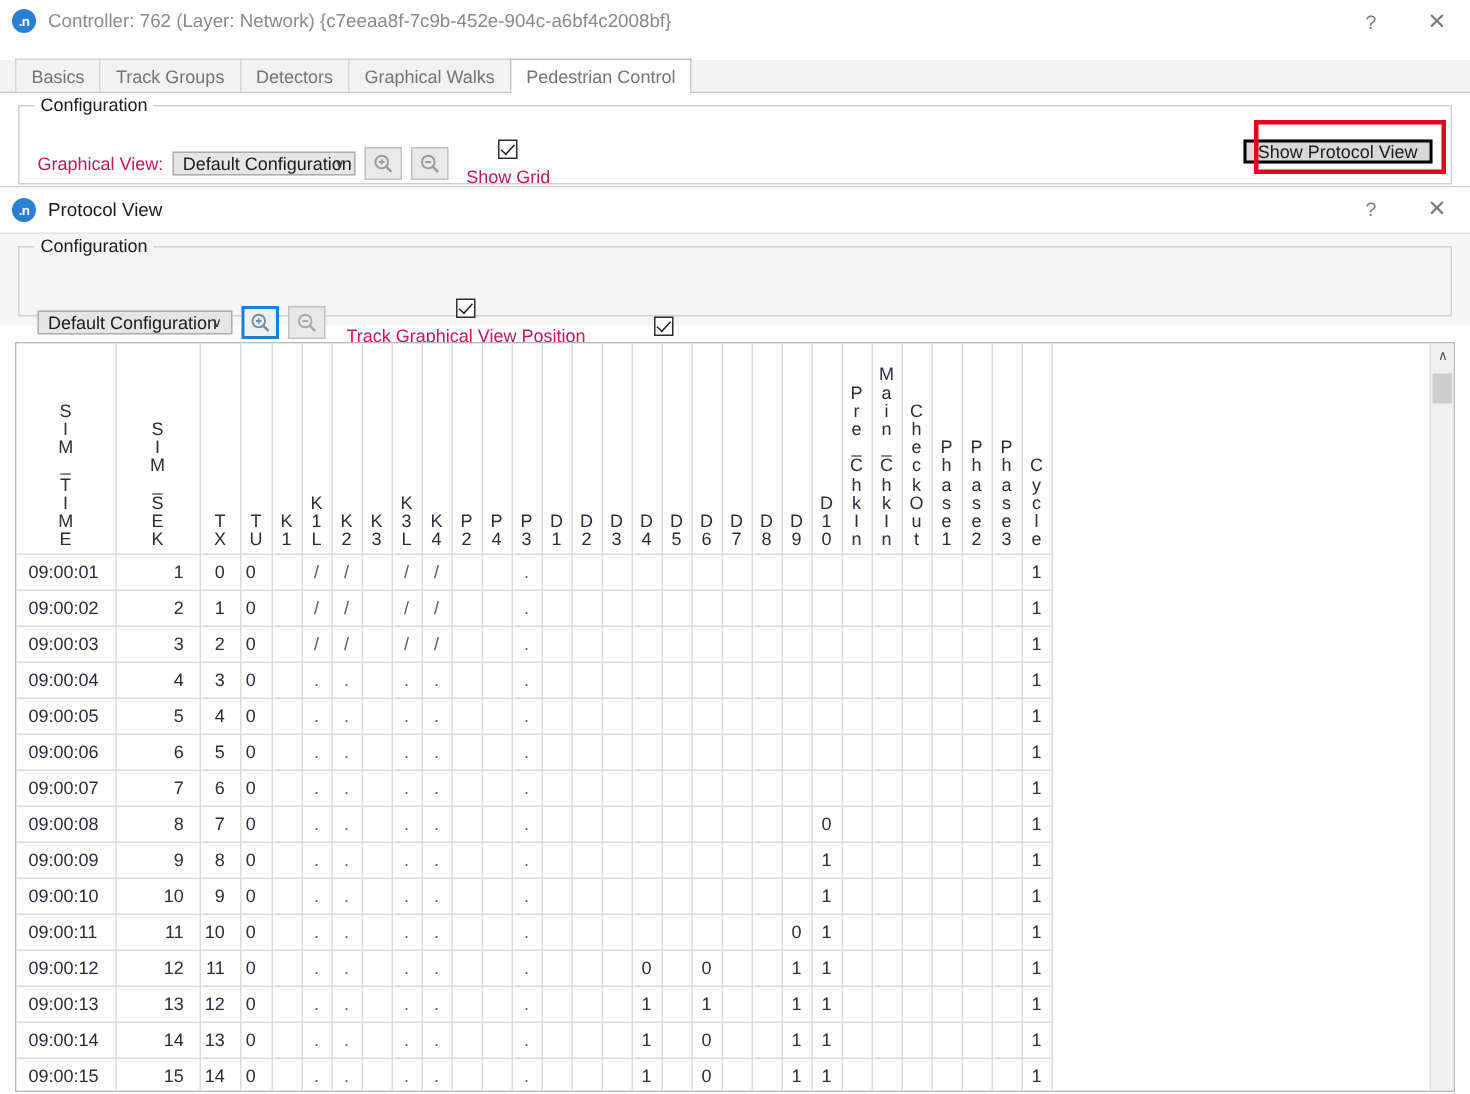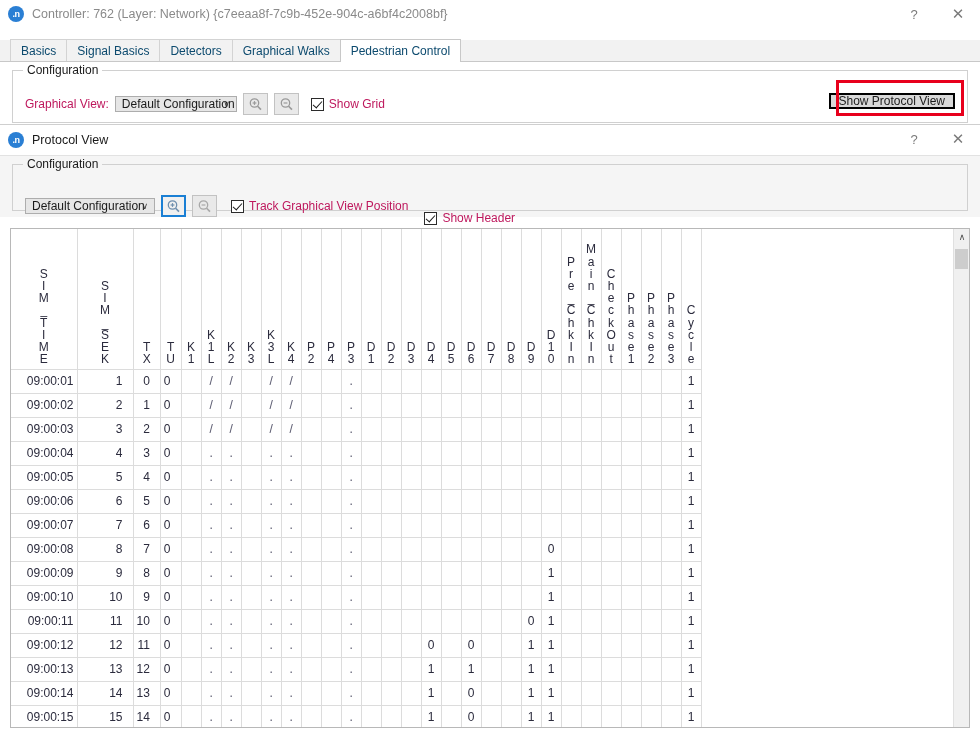--- a/index.html
+++ b/index.html
@@ -61,21 +61,21 @@
   .tabstrip::before {
     content:""; position:absolute; left:0; right:0; top:0; bottom:0;
     background: #f2f2f2; z-index:0;
   }
   .tab {
     position: relative; z-index: 1;
     height: 22px;
     padding: 0 10px;
     display: flex; align-items: center;
     font-size: 12px;
-    color: #0c4a6e;
+    color: #737373;
     background: #f2f2f2;
     border: 1px solid #d3d3d3;
     border-bottom: none;
     margin-right: -1px;
     white-space: nowrap;
   }
   .tab.active {
     background: #ffffff;
     border-color: #c8c8c8;
     height: 23px;
@@ -130,21 +130,21 @@
 
   .iconbtn {
     width: 25px; height: 22px;
     background: #e9e9e9;
     border: 1px solid #c2c2c2;
     display: flex; align-items: center; justify-content: center;
   }
   .iconbtn.focused { border: 2px solid #1a7fd4; background:#f0f0f0; }
   .iconbtn svg { display:block; }
 
-  .chk { display: flex; align-items: center; gap: 5px; }
+  .chk { display: flex; align-items: center; gap: 5px; flex-direction: column; }
   .chkbox {
     width: 13px; height: 13px;
     border: 1px solid #2b2b2b;
     background: #ffffff;
     position: relative;
     flex: 0 0 auto;
   }
   .chkbox.checked::after {
     content: "";
     position: absolute;
@@ -237,21 +237,21 @@
   }
   table.proto td {
     border-right: 1px solid #dcdcdc;
     border-bottom: 1px solid #dcdcdc;
     height: 24px;
     text-align: center;
     padding: 0 3px;
     white-space: nowrap;
     color: #2b2b3d;
   }
-  table.proto td.c-time { text-align: right; padding-left: 8px; color:#2b2b3d; }
+  table.proto td.c-time { text-align: left; padding-left: 8px; color:#2b2b3d; }
   table.proto td.c-num { text-align: right; padding-right: 10px; }
   table.proto td.sym { color: #55556b; font-size: 12px; }
 
   .vscroll {
     width: 16px;
     flex: 0 0 16px;
     background: #f0f0f0;
     border-left: 1px solid #e0e0e0;
     position: relative;
   }
@@ -281,21 +281,21 @@
       <div class="win-btn">?</div>
       <div class="win-btn close">✕</div>
     </div>
   </div>
 
   <div class="tabstrip">
     <div class="tab">
       <span>Basics</span>
     </div>
     <div class="tab">
-      <span>Signal Basics</span>
+      <span>Track Groups</span>
     </div>
     <div class="tab">
       <span>Detectors</span>
     </div>
     <div class="tab">
       <span>Graphical Walks</span>
     </div>
     <div class="tab active">
       <span>Pedestrian Control</span>
     </div>

